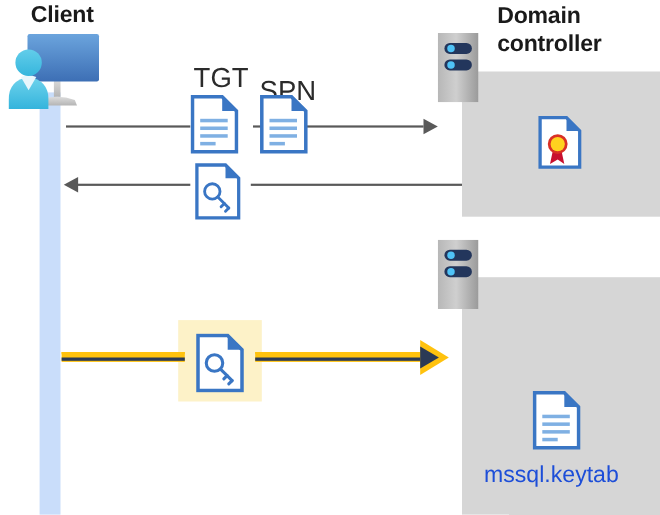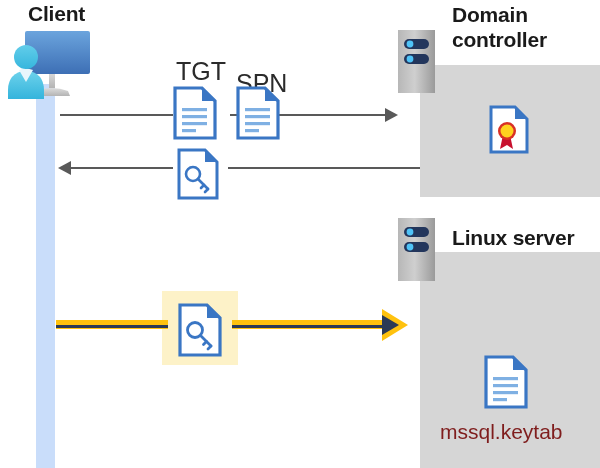--- a/index.html
+++ b/index.html
@@ -64,21 +64,21 @@
     border-top:16px solid transparent;border-bottom:16px solid transparent;
     border-left:26px solid #ffc20e;}
   #yarrow-inner{left:382px;top:315px;width:0;height:0;
     border-top:10px solid transparent;border-bottom:10px solid transparent;
     border-left:17px solid #2b3a55;}
 
   
   .doclabel{font-size:25px;color:#2b2b2b;}
   #tgt-label{left:176px;top:57px;}
   #spn-label{left:236px;top:69px;}
-  #keytab-label{left:440px;top:420px;font-size:21px;color:#7f1d1d;}
+  #keytab-label{left:440px;top:420px;font-size:21px;color:#1d4ed8;}
 
   
   #tgt-doc{left:173px;top:86px;width:44px;height:54px;}
   #spn-doc{left:236px;top:86px;width:44px;height:54px;}
   #key-doc-1{left:177px;top:148px;width:42px;height:52px;}
   #key-doc-2{left:178px;top:303px;width:44px;height:54px;}
   #cert-doc{left:489px;top:105px;width:40px;height:49px;}
   #sql-icon{left:481px;top:283px;width:50px;height:56px;}
   #keytab-doc{left:484px;top:355px;width:44px;height:54px;}
 </style>
@@ -152,21 +152,20 @@
   <div class="abs server-icon" id="linux-server">
     <svg width="37" height="63" viewBox="0 0 37 63" xmlns="http://www.w3.org/2000/svg">
       <rect x="0" y="0" width="37" height="63" fill="url(#srvGrad)"></rect>
       <rect x="6" y="9" width="25" height="10" rx="5" fill="#23365c"></rect>
       <circle cx="12" cy="14" r="3.4" fill="#4fc3f7"></circle>
       <rect x="6" y="24" width="25" height="10" rx="5" fill="#23365c"></rect>
       <circle cx="12" cy="29" r="3.4" fill="#4fc3f7"></circle>
     </svg>
   </div>
 
-  <div class="abs title" id="linux-title">Linux server</div>
 
   <div class="abs gline" id="line1a"></div>
   <div class="abs gline" id="line1b"></div>
   <div class="abs arrow-right-gray" id="arrowhead1"></div>
 
   <div class="abs doclabel" id="tgt-label">TGT</div>
   <div class="abs doclabel" id="spn-label">SPN</div>
 
   <div class="abs" id="tgt-doc">
     <svg width="44" height="54" viewBox="0 0 44 54" xmlns="http://www.w3.org/2000/svg">

